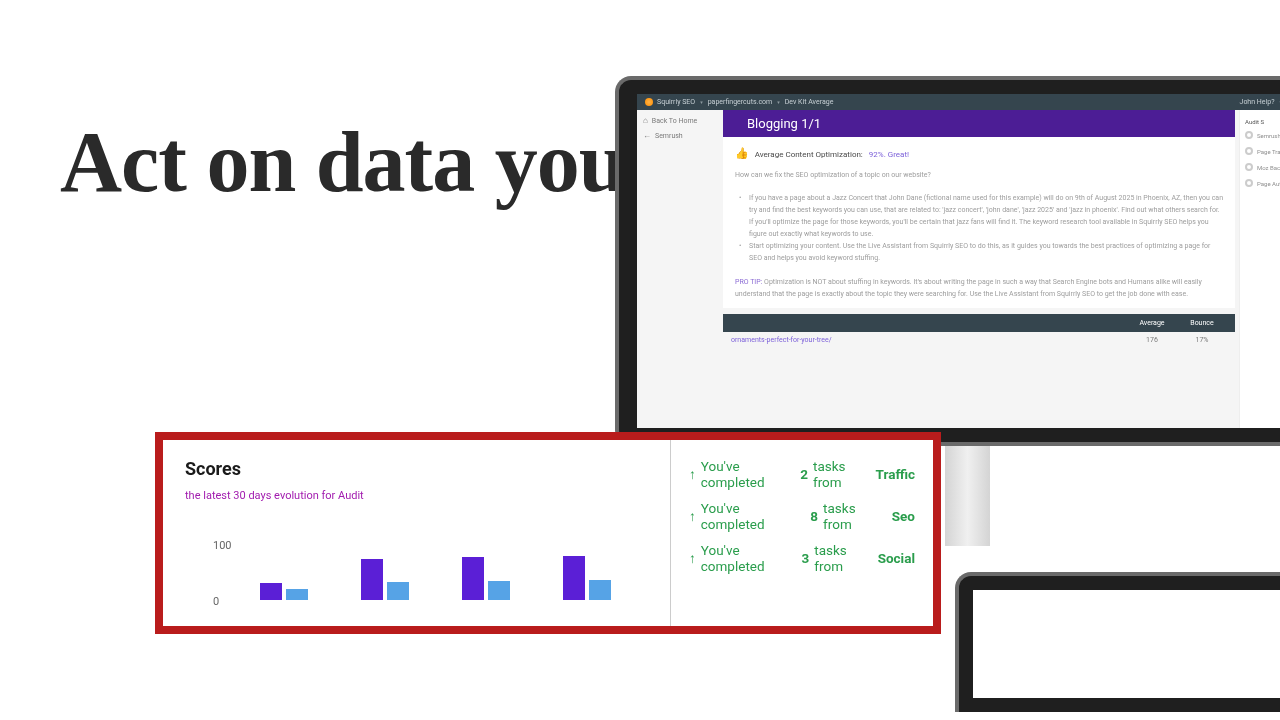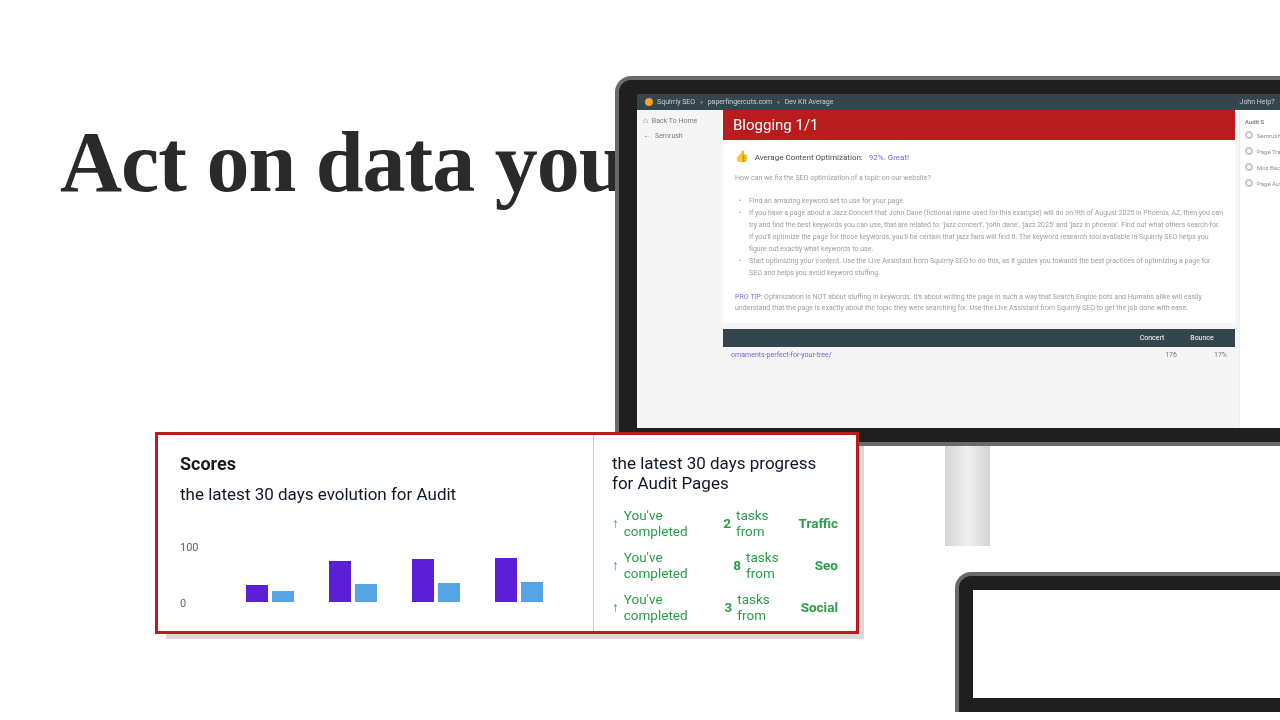--- a/index.html
+++ b/index.html
@@ -14,47 +14,47 @@
 .topbar{height:16px;background:#35454e;display:flex;align-items:center;padding:0 8px;font-size:7px;color:#c7d0d5}
 .topbar .t-logo{width:8px;height:8px;border-radius:50%;background:radial-gradient(#ffb347,#ff8c00);margin-right:4px}
 .topbar .t-sep{margin:0 5px;opacity:.6;font-size:5px}
 .topbar .t-help{margin-left:auto}
 .app-body{display:flex;height:calc(100% - 16px)}
 .sidebar-left{width:82px;background:#f5f5f5;padding:6px 6px;font-size:7px;color:#7a7a7a}
 .sl-item{display:flex;align-items:center;gap:4px;margin-bottom:6px}
 .sl-icon{font-size:8px}
 .main{flex:1;padding:0 4px 4px 4px}
 .panel{background:#fff;margin-bottom:6px}
-.p-head{background:#b91c1c;color:#fff;font-size:15px;padding:6px 10px}
+.p-head{background:#4c1d95;color:#fff;font-size:13px;padding:6px 24px}
 .p-body{padding:8px 12px;font-size:7px;color:#9d9d9d;line-height:1.7}
 .aco-line{display:flex;align-items:center;gap:6px;color:#4a4a4a;font-size:8px;margin-bottom:6px}
 .thumb{color:#7cc576;font-size:11px}
 .aco-val{color:#7b5fd9}
 .bullet{padding-left:14px;position:relative}
 .bullet:before{content:"•";position:absolute;left:4px}
 .pro{color:#8b6bd4}
 .sidebar-right{width:56px;background:#fff;border-left:1px solid #eee;padding:8px 5px;font-size:6px;color:#8f8f8f}
 .sr-head{color:#555;margin-bottom:6px}
 .sr-item{display:flex;align-items:center;gap:4px;margin-bottom:8px}
 .sr-dot{width:8px;height:8px;border-radius:50%;border:2px solid #ccc;background:#fff;flex-shrink:0}
 .tbl{font-size:7px}
 .tbl-head{background:#35454e;color:#fff;display:flex;padding:5px 8px}
 .tbl-head .th-url{flex:1}
 .tbl-head .th{width:50px;text-align:center}
 .tbl-row{display:flex;padding:4px 8px;color:#7a7a7a}
 .tbl-row .td-url{flex:1;color:#7b5fd9;overflow:hidden;white-space:nowrap}
-.tbl-row .td{width:50px;text-align:right}
-.card{position:absolute;left:155px;top:432px;width:704px;height:202px;background:#fff;border:3px solid #b91c1c;display:flex}
+.tbl-row .td{width:50px;text-align:center}
+.card{position:absolute;left:155px;top:432px;width:786px;height:202px;background:#fff;border:8px solid #b91c1c;display:flex}
 .card::after{content:"";position:absolute;left:8px;top:8px;right:-8px;bottom:-8px;background:rgba(0,0,0,.15);z-index:-1}
 .c-left{flex:1;padding:18px 22px;border-right:1px solid #ccc}
 .c-right{width:262px;padding:18px 18px}
 .c-title{font-size:18px;font-weight:700;color:#1a1a1a;margin-bottom:10px}
-.c-sub{font-size:17px;color:#0f172a;margin-bottom:14px}
+.c-sub{font-size:11px;color:#a21caf;margin-bottom:14px}
 .chart{position:relative;height:90px}
-.y-tick{position:absolute;left:0;font-size:11px;color:#666}
+.y-tick{position:absolute;left:28px;font-size:11px;color:#666}
 .y0{bottom:-2px}
 .y100{bottom:54px}
 .bars{position:absolute;left:48px;right:10px;bottom:6px;height:70px;display:flex;justify-content:space-around;align-items:flex-end}
 .bar-group{display:flex;gap:4px;align-items:flex-end}
 .bar{width:22px}
 .b-p{background:#5b1fd6}
 .b-b{background:#56a3e6}
 .ach{font-size:13.5px;color:#2a9d4c;margin-bottom:10px;display:flex;align-items:center;gap:5px}
 .ach .ar{font-weight:700}
 .ach b{font-weight:700}
@@ -94,34 +94,33 @@
           <div class="panel">
             <div class="p-head">Blogging 1/1</div>
             <div class="p-body">
               <div class="aco-line">
                 <span class="thumb">👍</span>
                 <span>Average Content Optimization:</span>
                 <span class="aco-val">92%. Great!</span>
               </div>
               <div>How can we fix the SEO optimization of a topic on our website?</div>
               <br>
-              <div class="bullet">Find an amazing keyword set to use for your page.</div>
               <div class="bullet">If you have a page about a Jazz Concert that John Dane (fictional name used for this example) will do on 9th of August 2025 in Phoenix, AZ, then you can try and find the best keywords you can use, that are related to: 'jazz concert', 'john dane', 'jazz 2025' and 'jazz in phoenix'. Find out what others search for. If you'll optimize the page for those keywords, you'll be certain that jazz fans will find it. The keyword research tool available in Squirrly SEO helps you figure out exactly what keywords to use.</div>
               <div class="bullet">Start optimizing your content. Use the Live Assistant from Squirrly SEO to do this, as it guides you towards the best practices of optimizing a page for SEO and helps you avoid keyword stuffing.</div>
               <br>
               <div>
                 <span class="pro">PRO TIP:</span>
                 <span>Optimization is NOT about stuffing in keywords. It's about writing the page in such a way that Search Engine bots and Humans alike will easily understand that the page is exactly about the topic they were searching for. Use the Live Assistant from Squirrly SEO to get the job done with ease.</span>
               </div>
             </div>
           </div>
           <div class="tbl">
             <div class="tbl-head">
               <div class="th-url"></div>
-              <div class="th">Concert</div>
+              <div class="th">Average</div>
               <div class="th">Bounce</div>
             </div>
             <div class="tbl-row">
               <div class="td-url">ornaments-perfect-for-your-tree/</div>
               <div class="td">176</div>
               <div class="td">17%</div>
             </div>
           </div>
         </div>
         <div class="sidebar-right">
@@ -172,21 +171,20 @@
             <div class="bar b-b" style="height: 19.2px;"></div>
           </div>
           <div class="bar-group">
             <div class="bar b-p" style="height: 44.4px;"></div>
             <div class="bar b-b" style="height: 20.4px;"></div>
           </div>
         </div>
     </div>
   </div>
   <div class="c-right">
-    <div class="c-sub">the latest 30 days progress for Audit Pages</div>
     <div id="ach-list">
         <div class="ach">
           <span class="ar">↑</span> 
           <span>You've completed </span>
           <b>2</b>
           <span> tasks from </span>
           <span class="cat">Traffic</span>
         </div>
         <div class="ach">
           <span class="ar">↑</span> 

